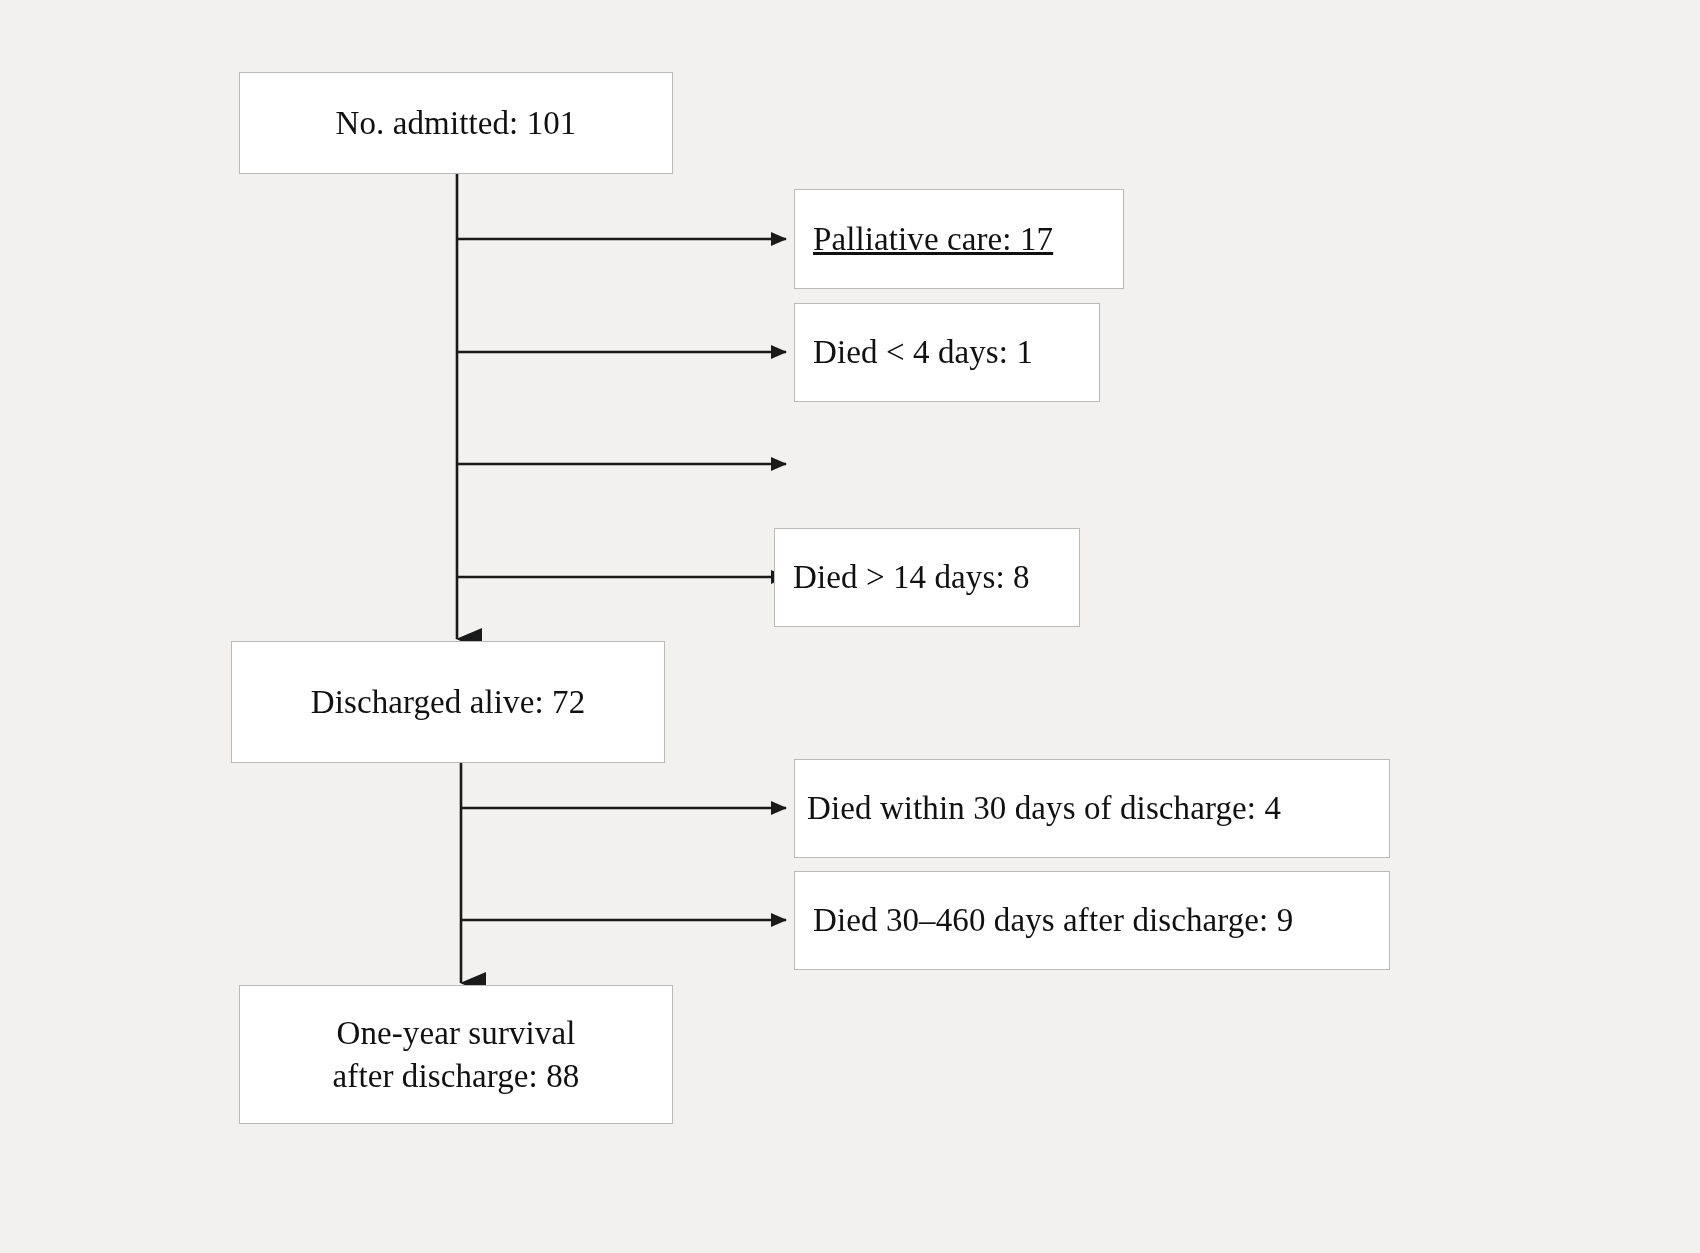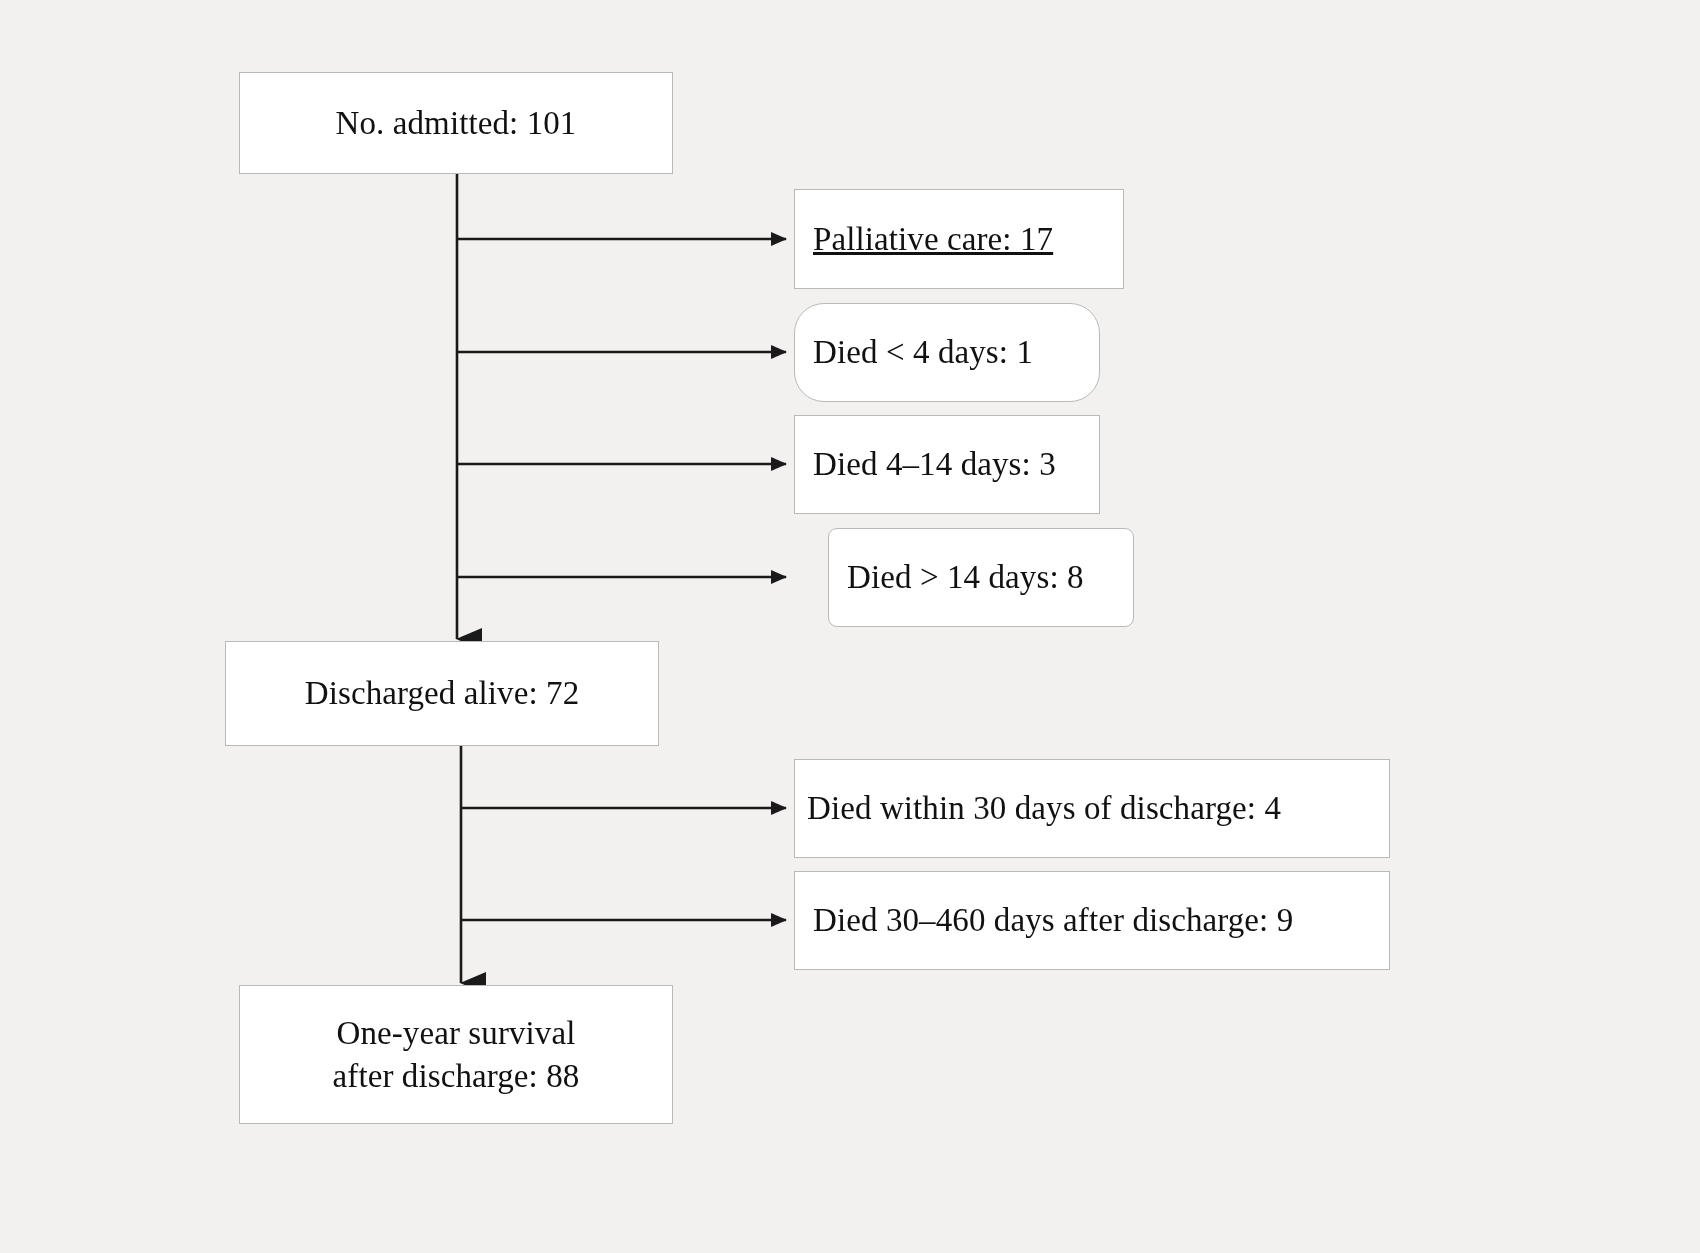--- a/index.html
+++ b/index.html
@@ -48,28 +48,28 @@
     padding-left: 18px;
     text-align: left;
   }
   .node .label {
     display: block;
     white-space: pre-line;
   }
 
   
   #node-admitted   { left: 239px; top: 56px;   width: 434px; height: 102px; }
-  #node-discharged { left: 225px; top: 625px;  width: 434px; height: 105px; }
+  #node-discharged { left: 231px; top: 625px;  width: 434px; height: 122px; }
   #node-survival   { left: 239px; top: 969px;  width: 434px; height: 139px; }
 
   
   #node-palliative  { left: 794px; top: 173px; width: 330px; height: 100px; text-decoration: underline; }
-  #node-died4       { left: 794px; top: 287px; width: 306px; height: 99px; border-radius: 30px;  }
+  #node-died4       { left: 794px; top: 287px; width: 306px; height: 99px;  }
   #node-died414     { left: 794px; top: 399px; width: 306px; height: 99px;  }
-  #node-died14      { left: 828px; top: 512px; width: 306px; height: 99px; border-radius: 9px;  }
+  #node-died14      { left: 774px; top: 512px; width: 306px; height: 99px;  }
   #node-died30disch { left: 794px; top: 743px; width: 596px; height: 99px; padding-left: 12px;  }
   #node-died30365   { left: 794px; top: 855px; width: 596px; height: 99px;  }
 </style>
 </head>
 <body>
 
 <div id="flow">
 
   <svg class="svg-layer" viewBox="0 0 1700 1253" xmlns="http://www.w3.org/2000/svg">
     <defs>
@@ -99,23 +99,20 @@
   </div>
 
   <div class="node leftpad" id="node-palliative">
     <span class="label">Palliative care: 17</span>
   </div>
 
   <div class="node leftpad" id="node-died4">
     <span class="label">Died &lt; 4 days: 1</span>
   </div>
 
-  <div class="node leftpad" id="node-died414">
-    <span class="label">Died 4–14 days: 3</span>
-  </div>
 
   <div class="node leftpad" id="node-died14">
     <span class="label">Died &gt; 14 days: 8</span>
   </div>
 
   <div class="node center" id="node-discharged">
     <span class="label">Discharged alive: 72</span>
   </div>
 
   <div class="node leftpad" id="node-died30disch">

